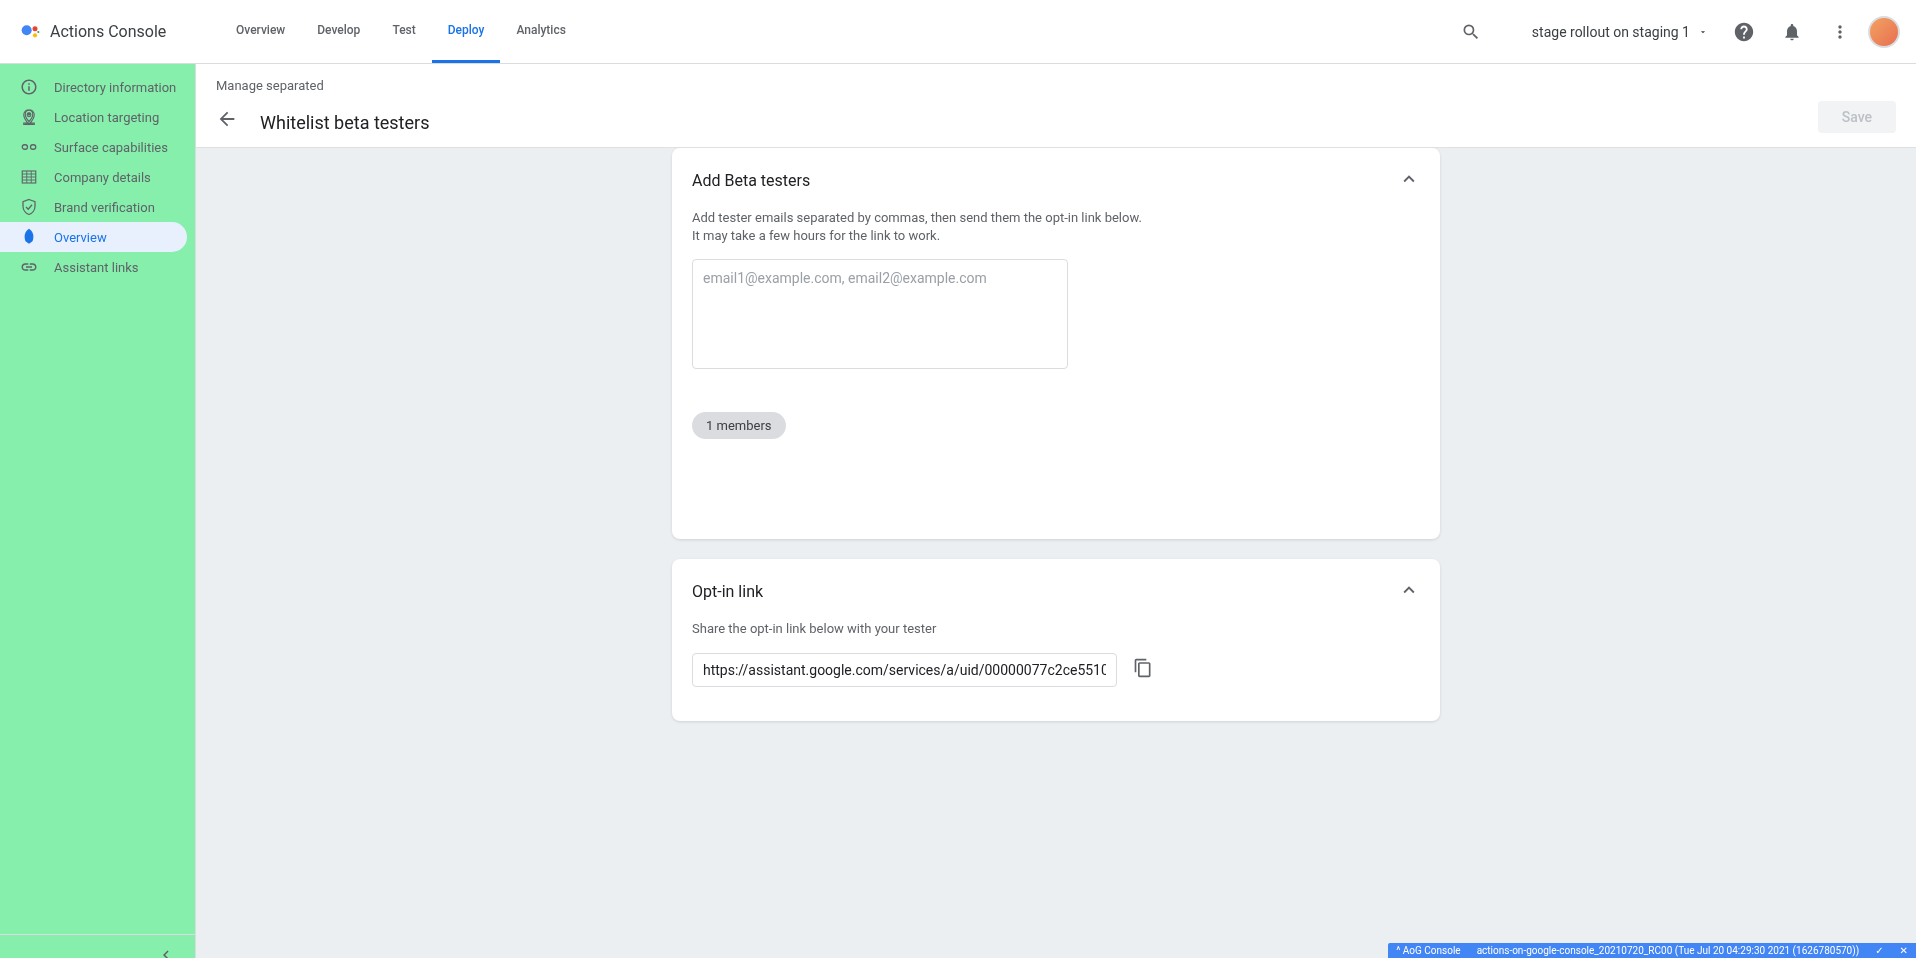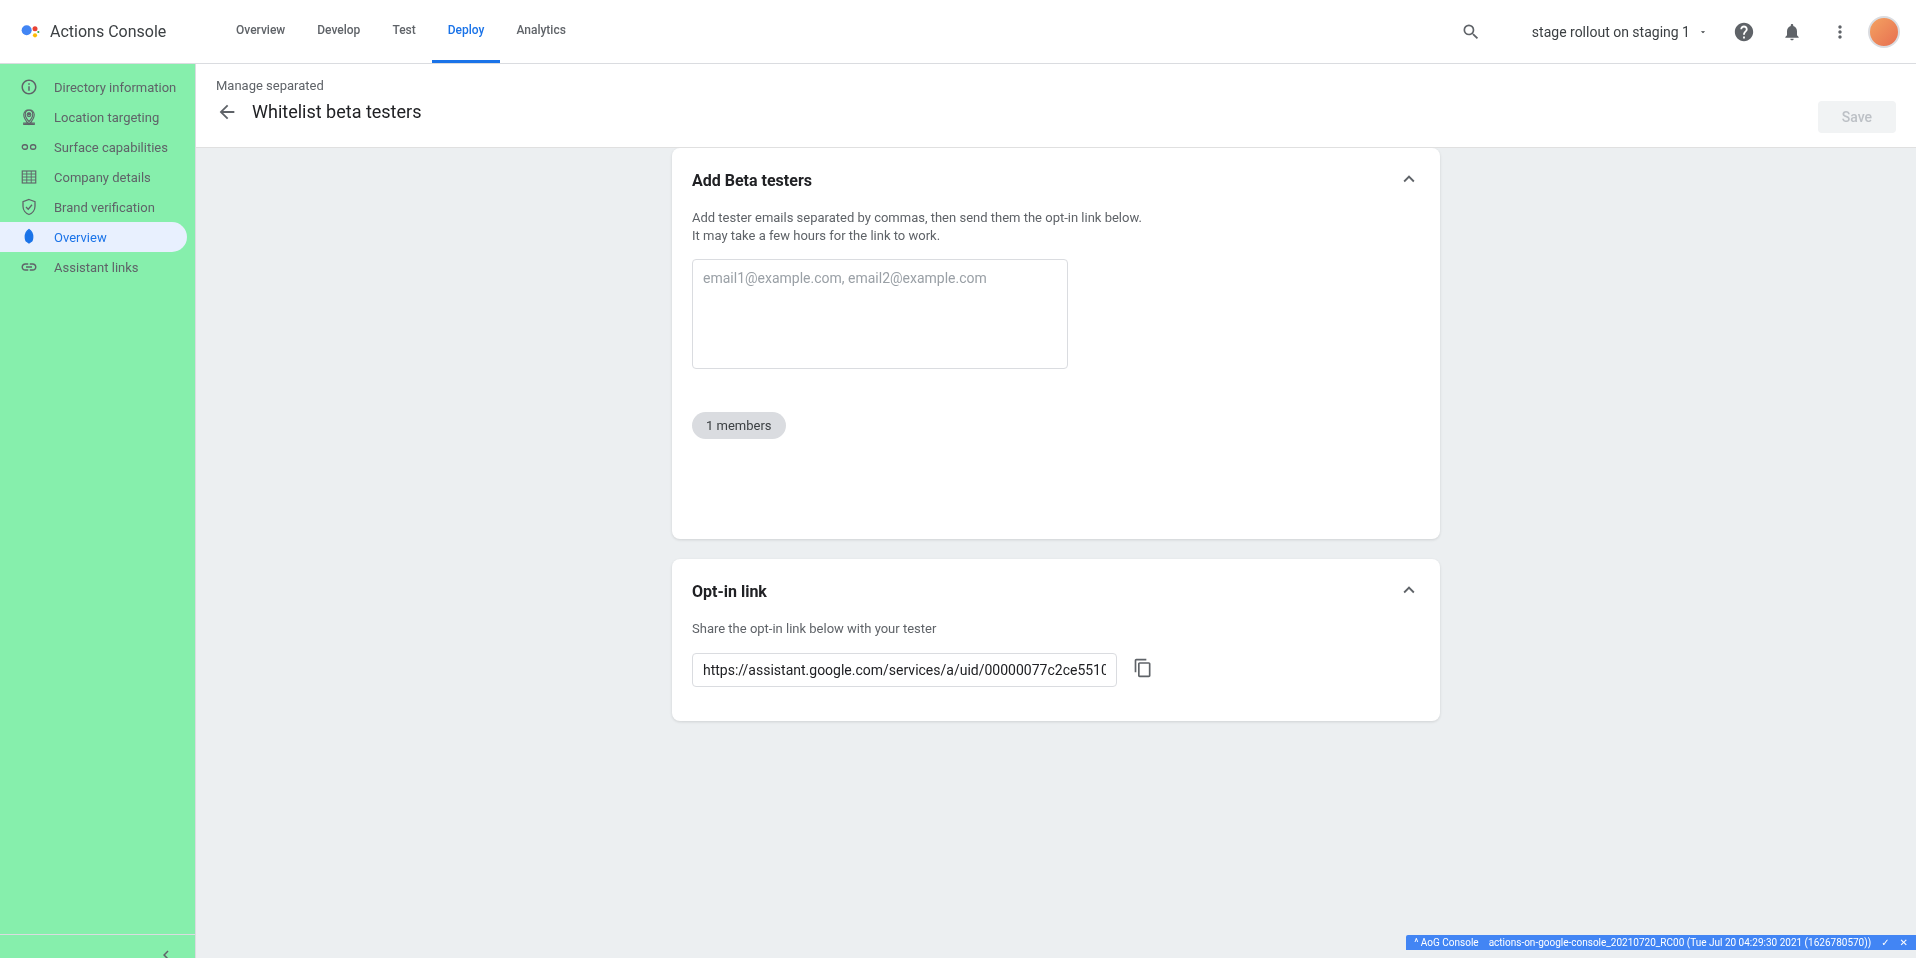--- a/index.html
+++ b/index.html
@@ -145,22 +145,22 @@
       border-bottom: 1px solid #e0e0e0;
     }
     .breadcrumb {
       font-size: 13px;
       color: #5f6368;
       margin-bottom: 8px;
       padding-bottom: 0;
     }
     .title-row {
       display: flex;
-      align-items: flex-start;
-      gap: 14px;
+      align-items: flex-end;
+      gap: 22px;
       padding-bottom: 14px;
     }
     .back-icon { cursor: pointer; color: #5f6368; }
     .page-title { font-size: 18px; color: #202124; font-weight: 400; }
     .save-btn {
       margin-left: auto;
       padding: 8px 24px;
       background: #f1f3f4;
       color: #bdc1c6;
       border-radius: 4px;
@@ -183,21 +183,21 @@
       border-radius: 8px;
       box-shadow: 0 1px 3px rgba(0,0,0,0.12);
       padding: 20px;
     }
     .card-header {
       display: flex;
       align-items: center;
       justify-content: space-between;
       margin-bottom: 16px;
     }
-    .card-title { font-size: 16px; color: #202124; font-weight: 700; }
+    .card-title { font-size: 16px; color: #202124; font-weight: 400; }
     .card-subtitle { font-size: 13px; color: #5f6368; max-width: 460px; margin-bottom: 14px; line-height: 1.4; }
     .email-textarea {
       width: 376px;
       height: 110px;
       border: 1px solid #dadce0;
       border-radius: 4px;
       padding: 10px;
       font-size: 14px;
       font-family: inherit;
       resize: none;
@@ -227,29 +227,29 @@
       padding: 8px 10px;
       font-size: 14px;
       font-family: inherit;
       color: #202124;
     }
     .copy-btn { cursor: pointer; color: #5f6368; }
     .footer-note { font-size: 13px; color: #5f6368; line-height: 1.4; max-width: 700px; }
     .chevron { cursor: pointer; color: #5f6368; }
     .status-bar {
       position: fixed;
-      bottom: 8px;
+      bottom: 0;
       right: 0;
       background: #4285f4;
       color: #fff;
       font-size: 10px;
       padding: 2px 8px;
       border-radius: 2px 0 0 0;
       display: flex;
-      gap: 10px;
+      gap: 16px;
       align-items: center;
     }
   </style>
 </head>
 <body>
 
 <div class="header">
   <div class="header-logo">
     <span class="logo-icon">
       <svg viewBox="0 0 24 24">

